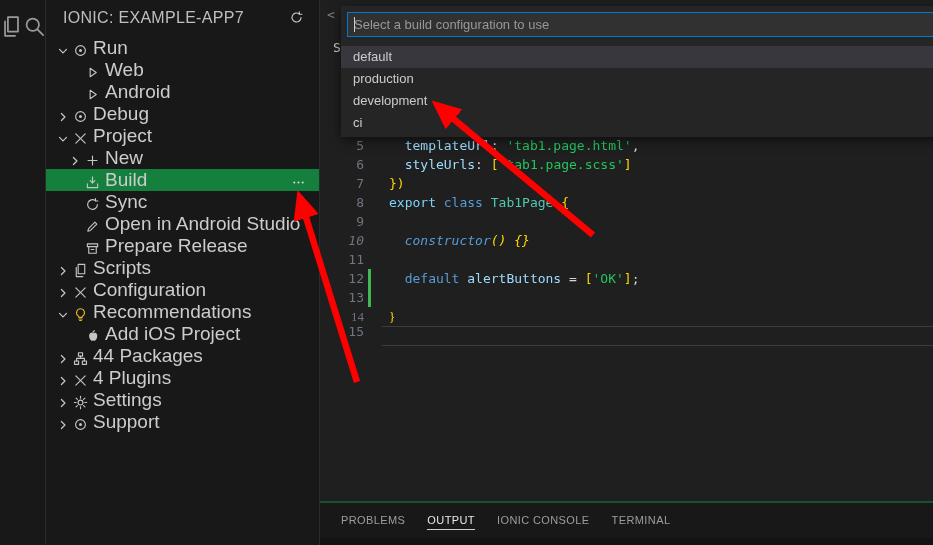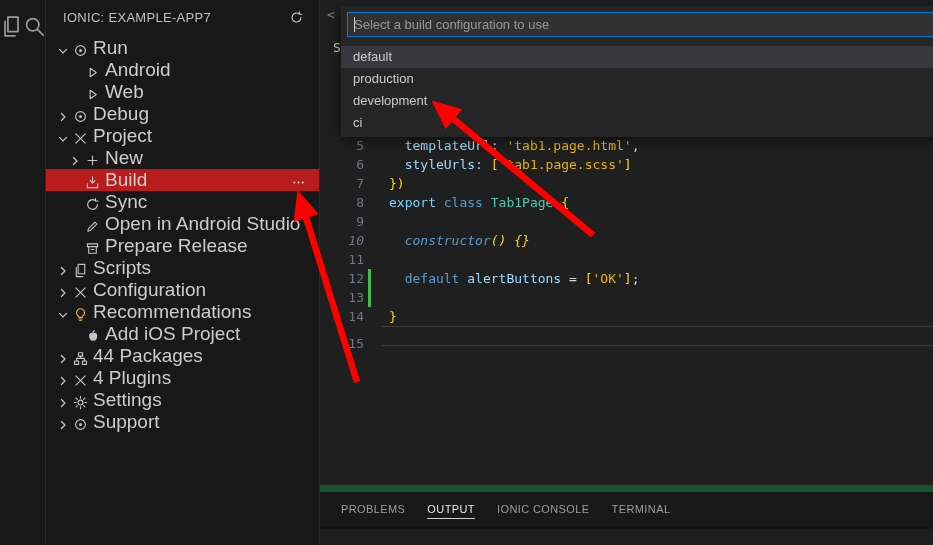--- a/index.html
+++ b/index.html
@@ -11,27 +11,27 @@
   .ab-item{position:relative;width:46px;height:49px;display:flex;align-items:center;justify-content:center;color:#9a9a9a;cursor:pointer}
   .ab-item.active{color:#ececec}
   .ab-item .icon{width:23px;height:23px;display:block}
   .ab-item.active .icon{width:26px;height:26px}
   .icon svg{width:100%;height:100%;display:block}
   .badge{position:absolute;right:3px;bottom:7px;min-width:15px;height:15px;border-radius:50%;background:#0078d4;color:#fff;font-size:9px;line-height:15px;text-align:center;padding:0 2px}
 
   
   .sidebar{position:absolute;left:46px;top:0;bottom:0;width:274px;background:#181818;border-right:1px solid #2b2b2b}
   .sidebar-header{display:flex;align-items:center;height:35px;padding:0 15px 0 17px}
-  .sidebar-title{flex:1;font-size:13px;color:#bfbfbf;letter-spacing:.3px;white-space:nowrap}
+  .sidebar-title{flex:1;font-size:16px;color:#bfbfbf;letter-spacing:.3px;white-space:nowrap}
   .sidebar-refresh{width:15px;height:15px;color:#c5c5c5;cursor:pointer}
   .tree{position:absolute;top:37px;left:0;right:0}
   .tree-row{position:relative;display:flex;align-items:center;height:22px;color:#cccccc;font-size:19px;cursor:pointer}
   .tree-row.lvl1{padding-left:10px}
   .tree-row.lvl2{padding-left:22px}
-  .tree-row.selected{background:#b91c1c}
+  .tree-row.selected{background:#15803d}
   .twisty{width:17px;height:14px;color:#c5c5c5;flex:none}
   .twisty svg{width:14px;height:14px}
   .tree-icon{width:15px;height:15px;margin-right:5px;color:#c5c5c5;flex:none}
   .tree-icon.yellow{color:#e2b422}
   .tree-label{white-space:nowrap}
   .row-action{position:absolute;right:13px;top:4px;width:15px;height:15px;color:#d7d7d7;cursor:pointer}
 
   
   .editor{position:absolute;left:320px;top:0;right:0;bottom:58px;background:#1f1f1f}
   .frag{position:absolute;font-family:"DejaVu Sans Mono",monospace;font-size:13px}
@@ -41,35 +41,35 @@
   .line{position:absolute;left:0;right:0;height:19px;line-height:19px}
   .line .ln{position:absolute;left:0;width:44px;text-align:right;color:#6e7681}
   .line .code{position:absolute;left:69px;white-space:pre}
   .current-line{position:absolute;left:62px;right:0;height:20px;border-top:1px solid #3c3c3c;border-bottom:1px solid #3c3c3c}
   .change-bar{position:absolute;left:48px;width:3px;background:#3fb950}
   .tk-plain{color:#d4d4d4}
   .tk-prop{color:#9cdcfe}
   .tk-kwblue{color:#569cd6}
   .tk-kwpink{color:#7dd3fc}
   .tk-type{color:#4ec9b0}
-  .tk-str{color:#eab308}
+  .tk-str{color:#22c55e}
   .tk-brk{color:#ffd700}
 
   
   .quick-pick{position:absolute;left:21px;top:6px;width:640px;background:#252526;box-shadow:0 3px 10px rgba(0,0,0,.55);padding-bottom:3px;z-index:10}
   .qp-input-wrap{position:relative;padding:6px 6px 5px 6px}
   .qp-input{width:100%;height:25px;background:#313131;border:1px solid #0078d4;color:#cccccc;font-size:13px;padding:0 6px;outline:none;font-family:"Liberation Sans",sans-serif;display:block}
   .qp-input::placeholder{color:#989898}
   .qp-caret{position:absolute;left:13px;top:11px;width:1px;height:15px;background:#cfcfcf}
   .qp-list{margin-top:4px}
   .qp-item{height:22px;line-height:22px;padding-left:12px;font-size:13px;color:#cccccc;cursor:pointer;white-space:nowrap}
   .qp-item.selected{background:#37373d}
 
   
-  .panel{position:absolute;left:320px;right:0;bottom:16px;height:44px;background:#181818;border-top:7px solid #14532d}
+  .panel{position:absolute;left:320px;right:0;bottom:0;height:44px;background:#181818;border-top:2px solid #14532d}
   .panel-tabs{display:flex;align-items:center;height:34px;padding-left:21px;gap:22px}
   .panel-tab{font-size:11px;letter-spacing:.4px;color:#9d9d9d;cursor:pointer;padding:4px 0 3px;border-bottom:1px solid transparent;white-space:nowrap}
   .panel-tab.active{color:#e7e7e7;border-bottom-color:#d0d0d0}
   .panel-content{position:absolute;left:0;right:0;top:35px;bottom:0;background:#131313}
 
   .arrows{position:absolute;left:0;top:0;width:933px;height:545px;z-index:50;pointer-events:none}
 </style>
 </head>
 <body>
 
@@ -151,28 +151,28 @@
               <circle cx="8" cy="8" r="5.2"></circle>
               <circle cx="8" cy="8" r="1.6" fill="currentColor" stroke="none"></circle>
             </svg></span>
           <span class="tree-label">Run</span>
         </div>
         <div class="tree-row lvl2">
           <span class="twisty"></span>
           <span class="tree-icon"><svg viewBox="0 0 16 16" fill="none" stroke="currentColor" stroke-width="1.2" stroke-linecap="round" stroke-linejoin="round">
               <path d="M5.5 3.5L12 8l-6.5 4.5z"></path>
             </svg></span>
+          <span class="tree-label">Web</span>
+        </div>
+        <div class="tree-row lvl2">
+          <span class="twisty"></span>
+          <span class="tree-icon"><svg viewBox="0 0 16 16" fill="none" stroke="currentColor" stroke-width="1.2" stroke-linecap="round" stroke-linejoin="round">
+              <path d="M5.5 3.5L12 8l-6.5 4.5z"></path>
+            </svg></span>
           <span class="tree-label">Android</span>
-        </div>
-        <div class="tree-row lvl2">
-          <span class="twisty"></span>
-          <span class="tree-icon"><svg viewBox="0 0 16 16" fill="none" stroke="currentColor" stroke-width="1.2" stroke-linecap="round" stroke-linejoin="round">
-              <path d="M5.5 3.5L12 8l-6.5 4.5z"></path>
-            </svg></span>
-          <span class="tree-label">Web</span>
         </div>
         <div class="tree-row lvl1">
           <span class="twisty"><svg viewBox="0 0 16 16" fill="none" stroke="currentColor" stroke-width="1.4" stroke-linecap="round" stroke-linejoin="round">
               <path d="M6.2 4l4 4-4 4"></path>
             </svg></span>
           <span class="tree-icon"><svg viewBox="0 0 16 16" fill="none" stroke="currentColor" stroke-width="1.2" stroke-linecap="round" stroke-linejoin="round">
               <circle cx="8" cy="8" r="5.2"></circle>
               <circle cx="8" cy="8" r="1.6" fill="currentColor" stroke="none"></circle>
             </svg></span>
           <span class="tree-label">Debug</span>
@@ -352,26 +352,26 @@
         <div class="change-bar" style="top: 269px; height: 19px;"></div>
         <div class="line" style="top: 269px;">
           <span class="ln">12</span>
           <span class="code"><span class="tk-plain">  </span><span class="tk-kwblue">default</span><span class="tk-plain"> </span><span class="tk-prop">alertButtons</span><span class="tk-plain"> = </span><span class="tk-brk">[</span><span class="tk-str">'OK'</span><span class="tk-brk">]</span><span class="tk-plain">;</span></span>
         </div>
         <div class="change-bar" style="top: 288px; height: 19px;"></div>
         <div class="line" style="top: 288px;">
           <span class="ln">13</span>
           <span class="code"></span>
         </div>
-        <div class="line" style="top: 307px;">
+        <div class="line" style="top: 307px; font-family: Liberation Serif, serif;">
           <span class="ln">14</span>
           <span class="code"><span class="tk-brk">}</span></span>
         </div>
         <div class="current-line" style="top: 326px;"></div>
-        <div class="line" style="top: 322px; margin-top: 12px;">
+        <div class="line" style="top: 322px;">
           <span class="ln">15</span>
           <span class="code"></span>
         </div>
       </div>
 
     <div class="quick-pick">
       <div class="qp-input-wrap">
         <input class="qp-input" placeholder="Select a build configuration to use" style="">
         <span class="qp-caret"></span>
       </div>

